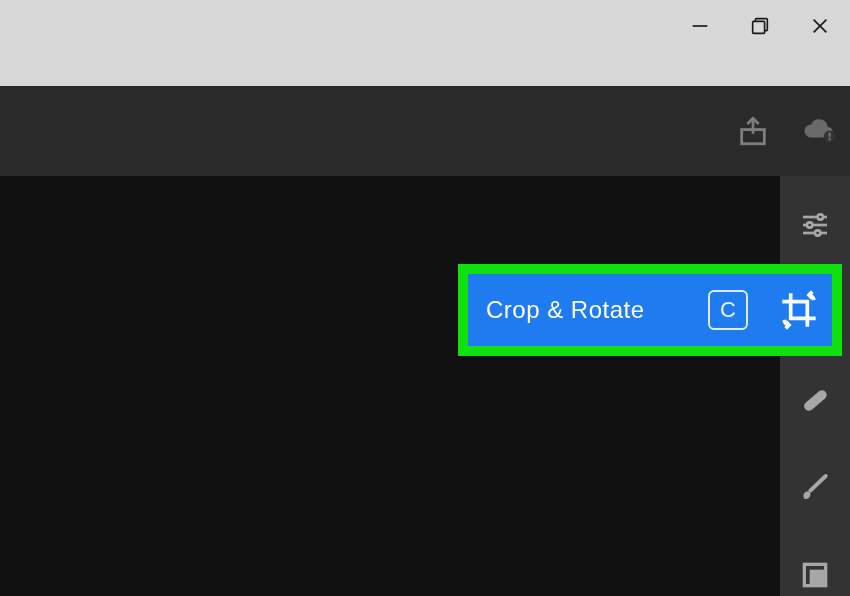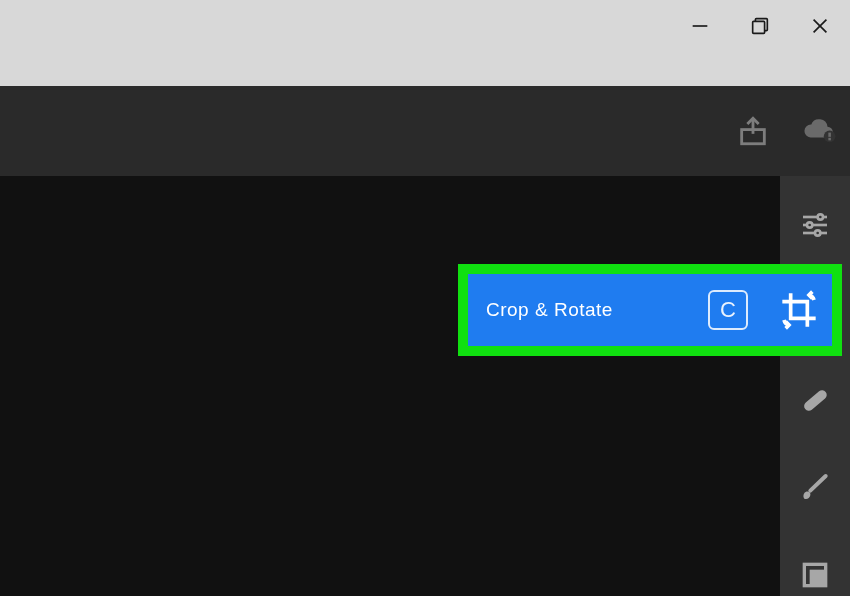--- a/index.html
+++ b/index.html
@@ -56,21 +56,21 @@
     background: #10e010;
     display: flex; align-items: stretch;
   }
   .crop-tooltip {
     flex: 1 1 auto;
     background: #1f7cf0;
     display: flex; align-items: center; gap: 20px;
     padding: 0 18px;
     color: #ffffff;
   }
-  .crop-tooltip .lbl { font-size: 19px; font-weight: 400; letter-spacing: .5px; }
+  .crop-tooltip .lbl { font-size: 24px; font-weight: 400; letter-spacing: .5px; }
   .crop-tooltip .key {
     border: 2px solid rgba(255,255,255,.85);
     border-radius: 6px;
     width: 40px; height: 40px; display:flex; align-items:center; justify-content:center;
     font-size: 22px; color: rgba(255,255,255,.9);
     margin-left: auto;
   }
   .crop-icon-slot {
     width: 66px; flex: 0 0 66px;
     background: #1f7cf0;

